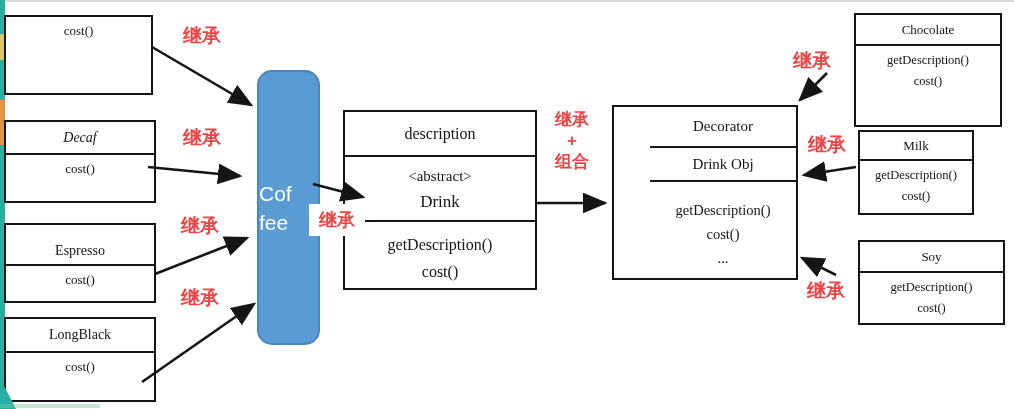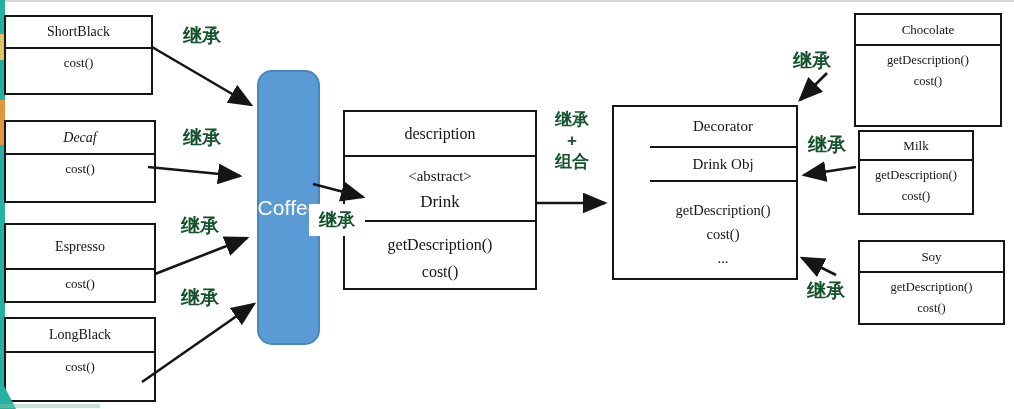--- a/index.html
+++ b/index.html
@@ -19,54 +19,53 @@
            box-sizing:border-box;}
   .uml .bd{flex:1;display:flex;flex-direction:column;align-items:center;box-sizing:border-box;}
   .uml .cp{border-bottom:2px solid #151515;display:flex;flex-direction:column;align-items:center;
            justify-content:center;box-sizing:border-box;}
   .uml .cp:last-child{border-bottom:none;}
   .small-hd{font-size:14px;}
   .small-bd{font-size:13px;padding-top:6px;}
   .cond-hd{font-size:13px;}
   .cond-bd{font-size:12.5px;line-height:21px;padding-top:4px;}
   .coffee{position:absolute;left:257px;top:70px;width:63px;height:275px;border-radius:15px;
-          box-sizing:border-box;display:flex;flex-direction:row;align-items:center;
+          box-sizing:border-box;display:flex;flex-direction:column;align-items:flex-start;
           justify-content:center;color:#ffffff;font-family:"Liberation Sans",sans-serif;
           font-size:21px;line-height:29px;z-index:1;}
   .cjk{position:absolute;font-family:"Liberation Sans",sans-serif;font-weight:bold;
-       font-size:19px;color:#14532d;text-align:center;white-space:nowrap;z-index:4;}
+       font-size:19px;color:#ef4444;text-align:center;white-space:nowrap;z-index:4;}
   .cjk-box{background:#ffffff;z-index:5;display:flex;align-items:center;justify-content:center;}
   .cjk-multi{line-height:21px;font-size:17px;white-space:normal;}
   #arrows{position:absolute;left:0;top:0;z-index:6;pointer-events:none;}
   .drink-c1{height:65px;font-size:15px;line-height:25px;}
   .drink-name{font-size:17px;}
   .drink-c2{height:45px;font-size:16px;}
   .drink-c3{font-size:16px;line-height:27px;justify-content:flex-start;padding-top:5px;}
   .deco-c1{height:41px;font-size:15px;}
   .deco-c2{height:34px;font-size:15px;}
   .deco-c3{font-size:14.5px;line-height:24px;justify-content:flex-start;padding-top:8px;}
 </style>
 </head>
 <body>
 
 <div id="canvas">
 
   <div class="topline"></div>
   <div class="edgestrip"></div>
 
   <div class="uml" style="left:4px;top:15px;width:149px;height:80px;">
-    <div class="hd small-hd" style="height:32px;">ShortBlack</div>
     <div class="bd small-bd">cost()</div>
   </div>
   <div class="uml" style="left:4px;top:120px;width:152px;height:83px;">
     <div class="hd small-hd" style="height:33px;font-style:italic;">Decaf</div>
     <div class="bd small-bd">cost()</div>
   </div>
   <div class="uml" style="left:4px;top:223px;width:152px;height:80px;">
-    <div class="hd small-hd" style="height:45px;">Espresso</div>
+    <div class="hd small-hd" style="height:29px;margin-top:12px;">Espresso</div>
     <div class="bd small-bd">cost()</div>
   </div>
   <div class="uml" style="left:4px;top:317px;width:152px;height:85px;">
     <div class="hd small-hd" style="height:34px;">LongBlack</div>
     <div class="bd small-bd">cost()</div>
   </div>
 
   <div class="coffee" style="background: rgb(91, 155, 213); border: 2px solid rgb(74, 134, 192);">
     <span>Cof</span>
     <span>fee</span>

